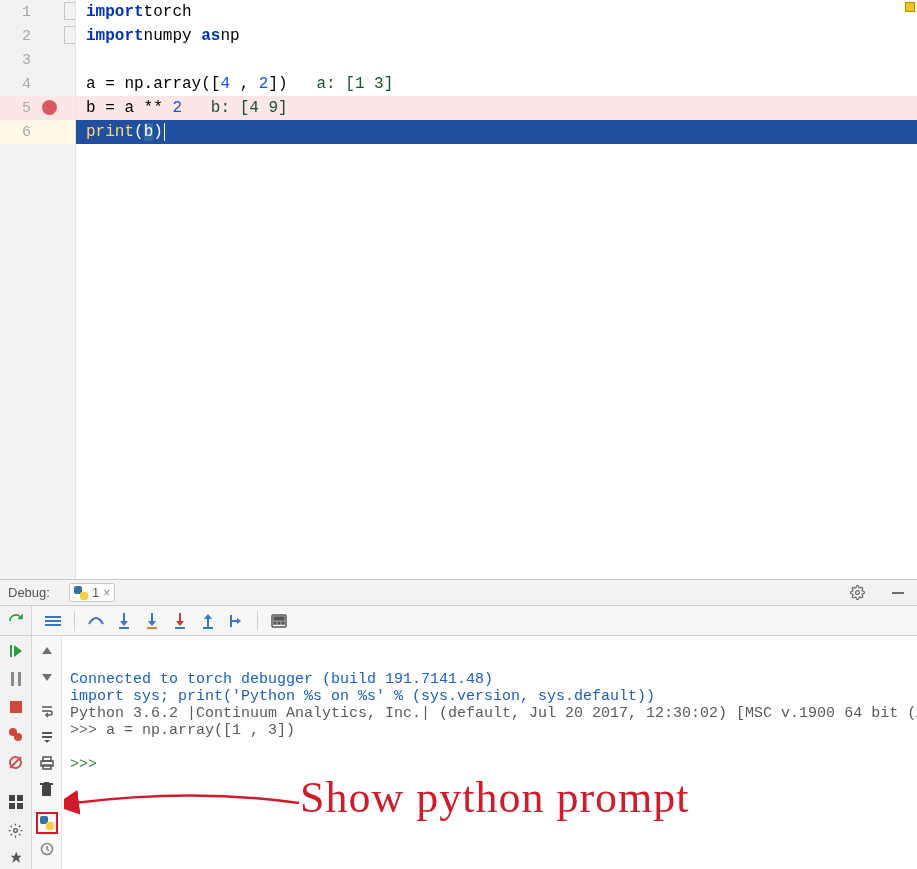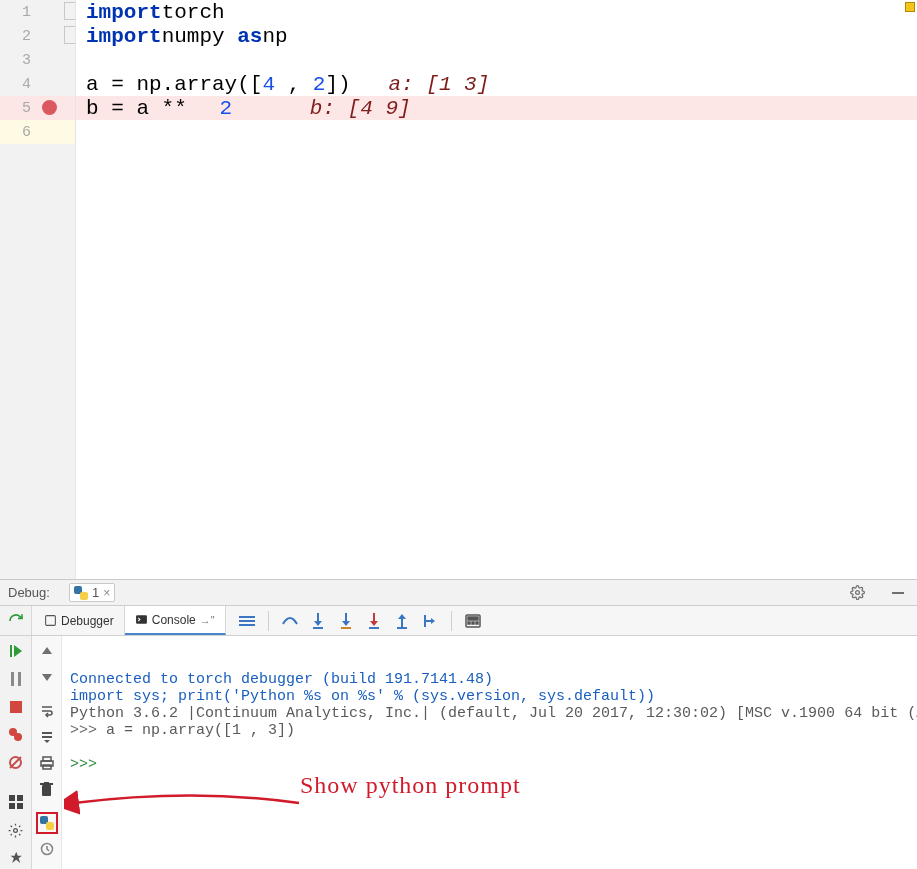--- a/index.html
+++ b/index.html
@@ -56,36 +56,36 @@
     top: 2px;
     width: 11px;
     height: 18px;
     border-left: 1px solid #c8c8c8;
     border-top: 1px solid #c8c8c8;
     border-bottom: 1px solid #c8c8c8;
   }
   .code-col {
     flex: 1;
     font-family: Consolas, "Courier New", monospace;
-    font-size: 21px;
+    font-size: 16px;
     position: relative;
   }
   .code-line {
     height: 24px;
     padding-left: 10px;
     white-space: pre;
     display: flex;
     align-items: center;
   }
-  .bpline { background: #fde6e6; gap: 20px; }
+  .bpline { background: #fde6e6; }
   .curline { background: #1f4f9e; color: #fff; }
   .kw { color: #0033b3; font-weight: bold; }
   .id { color: #000; }
   .num { color: #1750eb; }
-  .hint { color: #7f1d1d; font-style: italic; }
+  .hint { color: #14532d; }
   .cur-fn { color: #ffd76b; }
   .sel { background:#3367a6; color:#fff; }
   .caret {
     display:inline-block;
     width:1px; height:18px;
     background:#fff;
     vertical-align:middle;
     margin-left:1px;
   }
   .right-strip {
@@ -239,21 +239,21 @@
     width:22px; height:22px;
     display:flex;align-items:center;justify-content:center;
   }
 
   
   .annotation-text {
     position:absolute;
     left: 300px;
     top: 772px;
     font-family: "Comic Sans MS", cursive;
-    font-size: 24px;
+    font-size: 44px;
     color:#d11a2a;
     letter-spacing:1px;
     pointer-events:none;
     white-space:nowrap;
   }
   .annotation-arrow {
     position:absolute;
     left: 64px;
     top: 778px;
     width: 240px;
@@ -288,20 +288,21 @@
       <span>6</span>
     </div>
   </div>
 
   <div class="code-col">
     <div class="code-line"><span class="kw">import</span> <span class="id">torch</span></div>
     <div class="code-line"><span class="kw">import</span> <span class="id">numpy </span><span class="kw">as</span> <span class="id">np</span></div>
     <div class="code-line"></div>
     <div class="code-line"><span class="id">a = np.array([</span><span class="num">4</span><span class="id"> , </span><span class="num">2</span><span class="id">])   </span><span class="hint">a: [1 3]</span></div>
     <div class="code-line bpline"><span class="id">b = a ** </span><span class="num">2</span><span class="id">   </span><span class="hint">b: [4 9]</span></div>
+    <div class="code-line curline"><span class="cur-fn">print</span>(<span class="sel">b</span>)<span class="caret"></span></div>
   </div>
 
   <div class="right-strip">
     <div class="warning-square"></div>
   </div>
 </div>
 
 <div class="debug-title">
   <span>Debug:</span>
   <div class="tab-chip">
@@ -323,36 +324,20 @@
   </span>
 </div>
 
 <div class="debug-toolbar">
   <div class="left-buttons">
     <svg width="16" height="16" viewBox="0 0 24 24" fill="none" stroke="#2e9a3a" stroke-width="2.4">
         <path d="M21 2v6h-6"></path>
         <path d="M3 12a9 9 0 0 1 15-6.7L21 8"></path>
       </svg>
   </div>
-  <div class="tabset">
-    <div class="tab">
-      <svg width="13" height="13" viewBox="0 0 24 24" fill="none" stroke="#555" stroke-width="2">
-          <rect x="3" y="3" width="18" height="18" rx="2"></rect>
-        </svg>
-      <span>Debugger</span>
-    </div>
-    <div class="tab active">
-      <svg width="13" height="13" viewBox="0 0 24 24" fill="#333">
-          <rect x="2" y="4" width="20" height="16" rx="2" fill="#333"></rect>
-          <path d="M6 9l3 3-3 3" stroke="#fff" stroke-width="2" fill="none"></path>
-        </svg>
-      <span>Console</span>
-      <span style="font-size:11px;color:#777;">→"</span>
-    </div>
-  </div>
   <div class="tool-row">
     <span class="tbtn">
       <svg width="16" height="14" viewBox="0 0 16 14">
           <rect y="2" width="16" height="2" fill="#3a76c4"></rect>
           <rect y="6" width="16" height="2" fill="#3a76c4"></rect>
           <rect y="10" width="16" height="2" fill="#3a76c4"></rect>
         </svg>
     </span>
     <div class="vsep"></div>
     <span class="tbtn">

